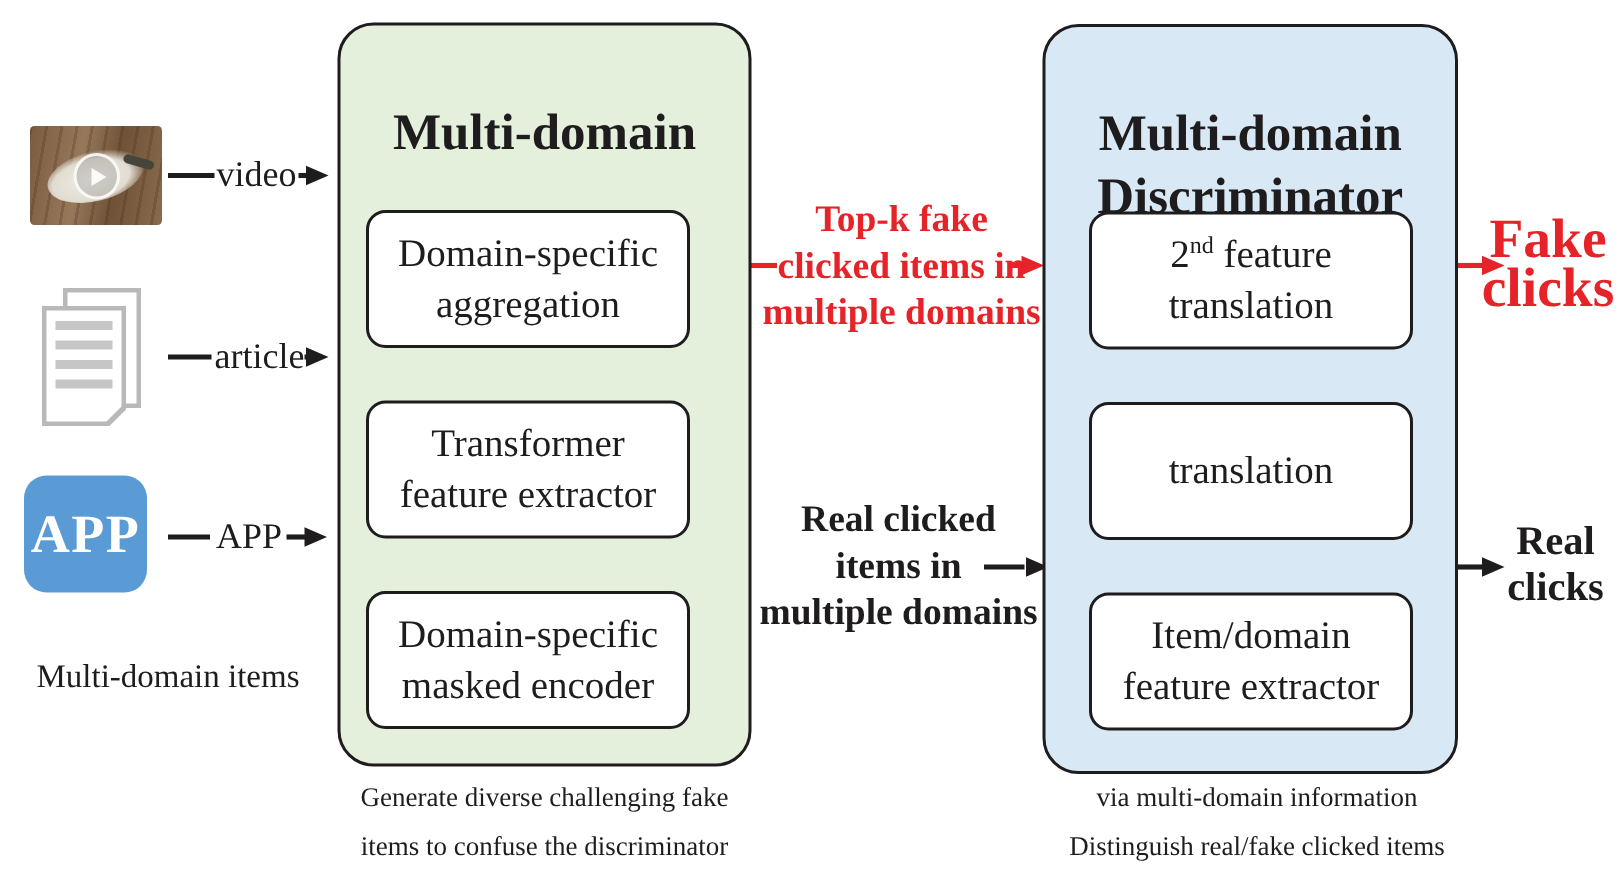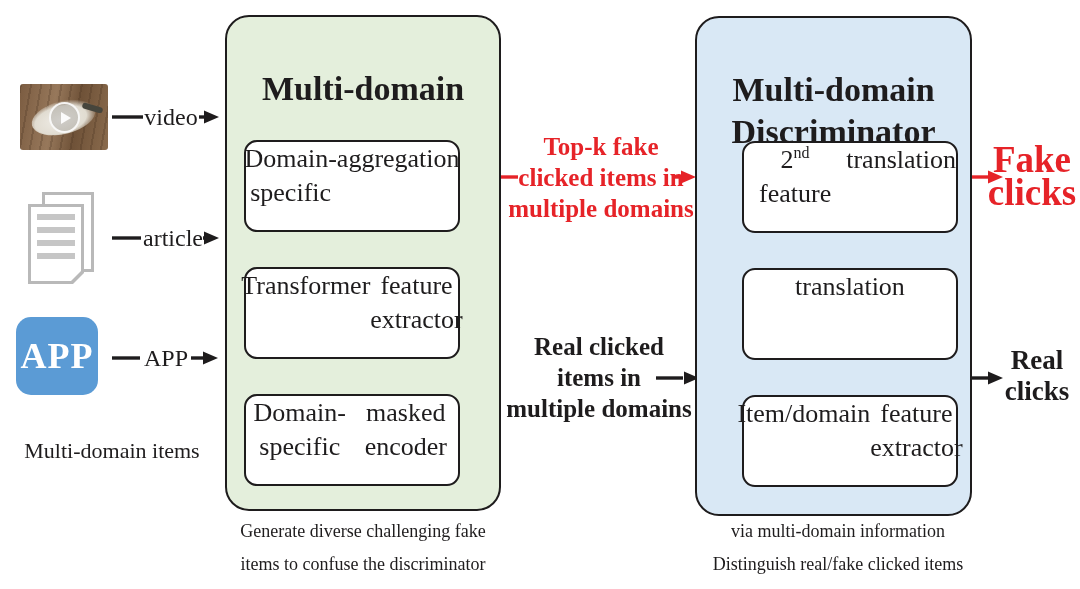--- a/index.html
+++ b/index.html
@@ -46,23 +46,23 @@
 
   .in-label{position:absolute;font-size:24px;white-space:nowrap;transform:translateX(-50%);}
   .items-caption{position:absolute;left:112px;top:438px;transform:translateX(-50%);font-size:22px;white-space:nowrap;}
 
   
   .panel{position:absolute;border:2.6px solid var(--ink);border-radius:24px;box-sizing:border-box;}
   .panel.gen{left:225px;top:15px;width:276px;height:496px;background:var(--generator_fill);}
   .panel.disc{left:695px;top:16px;width:277px;height:500px;background:var(--discriminator_fill);}
   .panel-title{position:absolute;left:0;right:0;top:11px;text-align:center;font-weight:bold;font-size:34px;line-height:42px;margin-top:40px;}
   .node{position:absolute;background:#fff;border:2.2px solid var(--ink);border-radius:13px;box-sizing:border-box;
-    text-align:center;font-size:26px;line-height:34px;display:flex;flex-direction:row;justify-content:center;}
+    text-align:center;font-size:26px;line-height:34px;display:flex;flex-direction:column;justify-content:center;}
   .gen .node{left:17px;width:216px;height:92px;}
-  .disc .node{left:45px;width:216px;height:92px;}
+  .disc .node{left:29px;width:216px;height:92px;}
   .node.n1{top:123px;} .node.n2{top:250px;} .node.n3{top:377px;}
   .node sup{font-size:16px;line-height:0;}
 
   
   .flow{position:absolute;font-weight:bold;text-align:center;white-space:nowrap;transform:translateX(-50%);}
   .flow.red{color:var(--red);}
   .fake-items{left:601px;top:131px;font-size:25px;line-height:31px;}
   .real-items{left:599px;top:331px;font-size:25px;line-height:31px;}
   .fake-clicks{left:1032px;top:143px;font-size:37px;line-height:33px;}
   .real-clicks{left:1037px;top:345px;font-size:27px;line-height:31px;}

